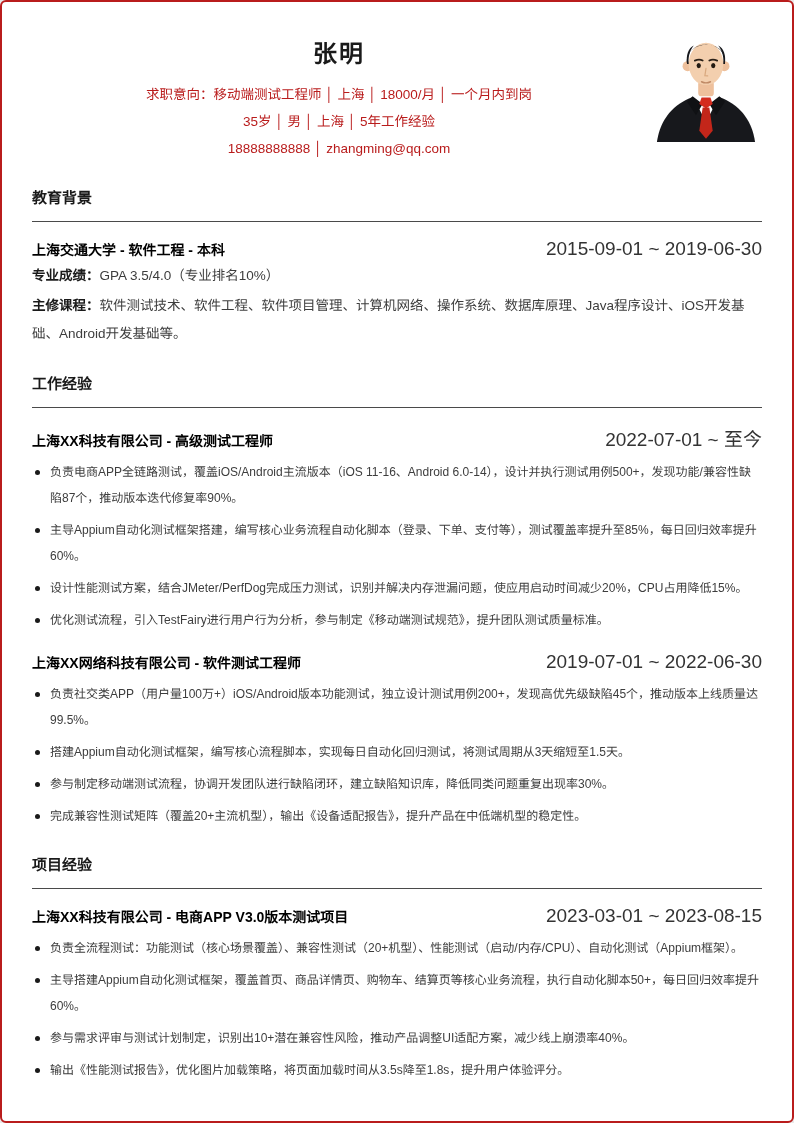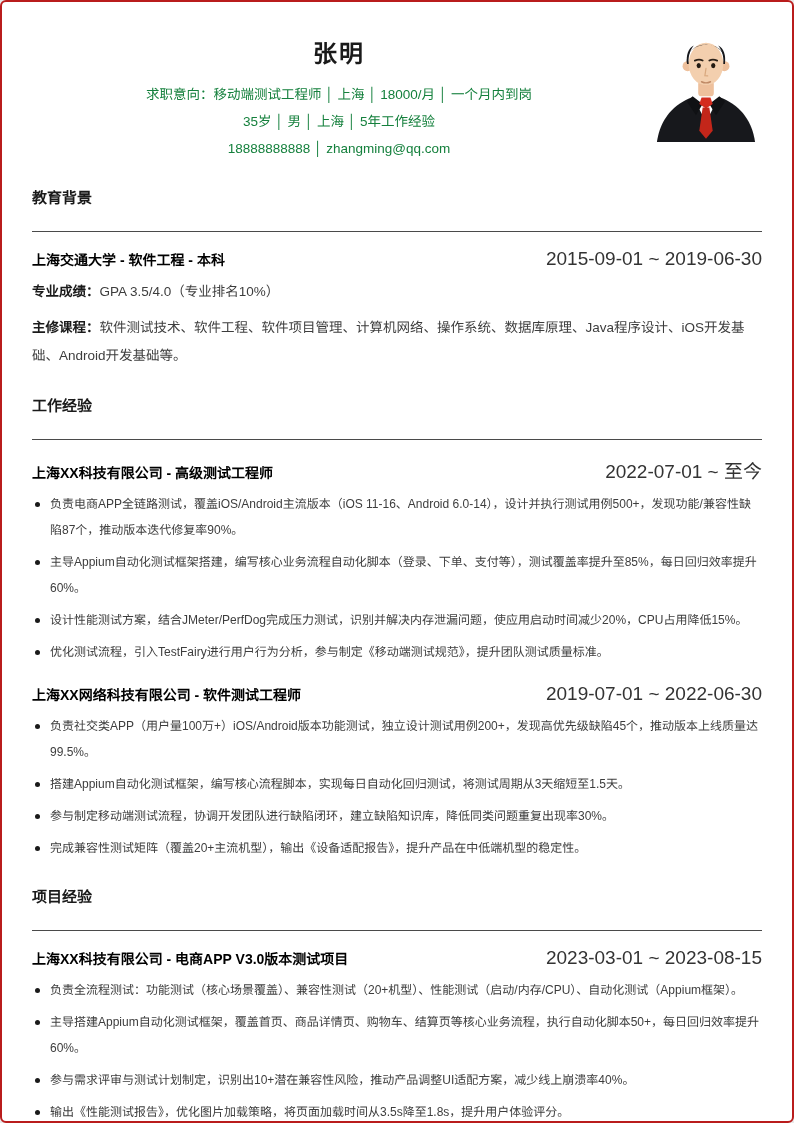--- a/index.html
+++ b/index.html
@@ -16,34 +16,34 @@
     background: #ffffff;
     border: 2px solid #b91c1c;
     border-radius: 6px;
     padding: 24px 30px 10px 30px;
     overflow: hidden;
   }
   
   .header { display: flex; align-items: flex-start; margin-bottom: 10px; }
   .header-main { flex: 1; text-align: center; padding-top: 8px; }
   .name { font-size: 24px; font-weight: bold; color: #1a1a1a; letter-spacing: 2px; margin-bottom: 12px; }
-  .contact-line { font-size: 13.5px; color: #15803d; line-height: 27px; }
+  .contact-line { font-size: 13.5px; color: #b91c1c; line-height: 27px; }
   .photo-box { width: 112px; height: 116px; flex: 0 0 auto; margin-left: 4px; }
   .photo-box svg { width: 100%; height: 100%; display: block; }
   
   .section { margin-top: 24px; }
   .section-title {
     font-size: 15px; font-weight: bold; color: #1a1a1a;
-    padding-bottom: 24px; border-bottom: 1px solid #4a4a4a;
+    padding-bottom: 14px; border-bottom: 1px solid #4a4a4a;
   }
   .entry { margin-top: 16px; }
   .entry-header { display: flex; justify-content: space-between; align-items: baseline; }
   .entry-title { font-size: 14px; font-weight: bold; color: #000000; }
   .entry-date { font-size: 19px; color: #333333; white-space: nowrap; margin-left: 24px; }
-  .info-line { font-size: 13.5px; line-height: 28px; color: #3d3d3d; margin-top: 8px; }
+  .info-line { font-size: 13.5px; line-height: 28px; color: #3d3d3d; margin-top: 2px; }
   .info-label { font-weight: bold; color: #1a1a1a; }
   
   ul.bullets { list-style: none; margin-top: 8px; }
   ul.bullets li {
     position: relative;
     padding-left: 18px;
     font-size: 12px;
     line-height: 26px;
     color: #3d3d3d;
     margin-top: 6px;

